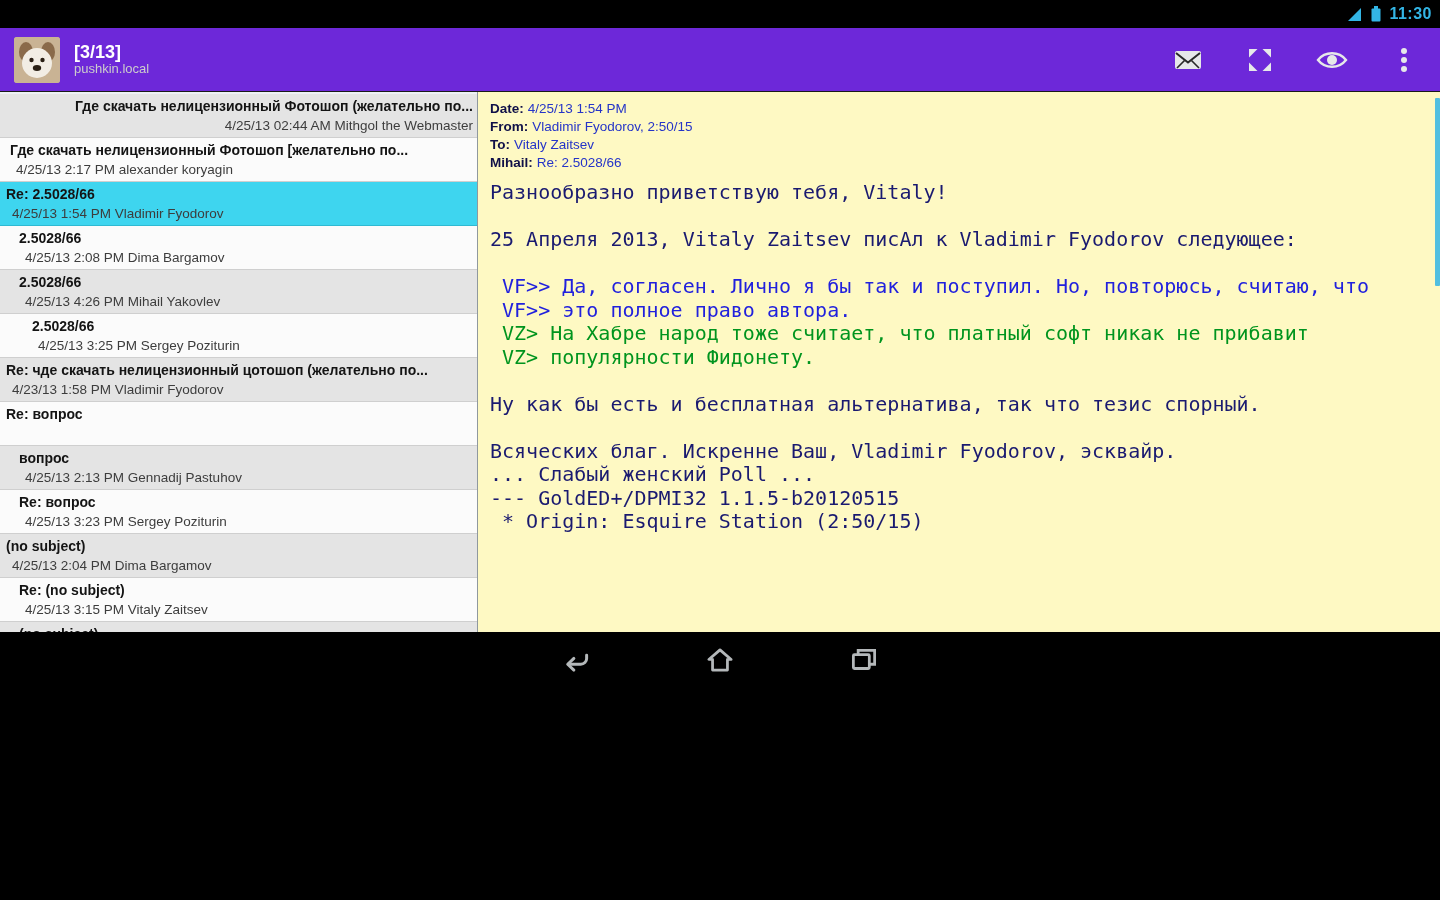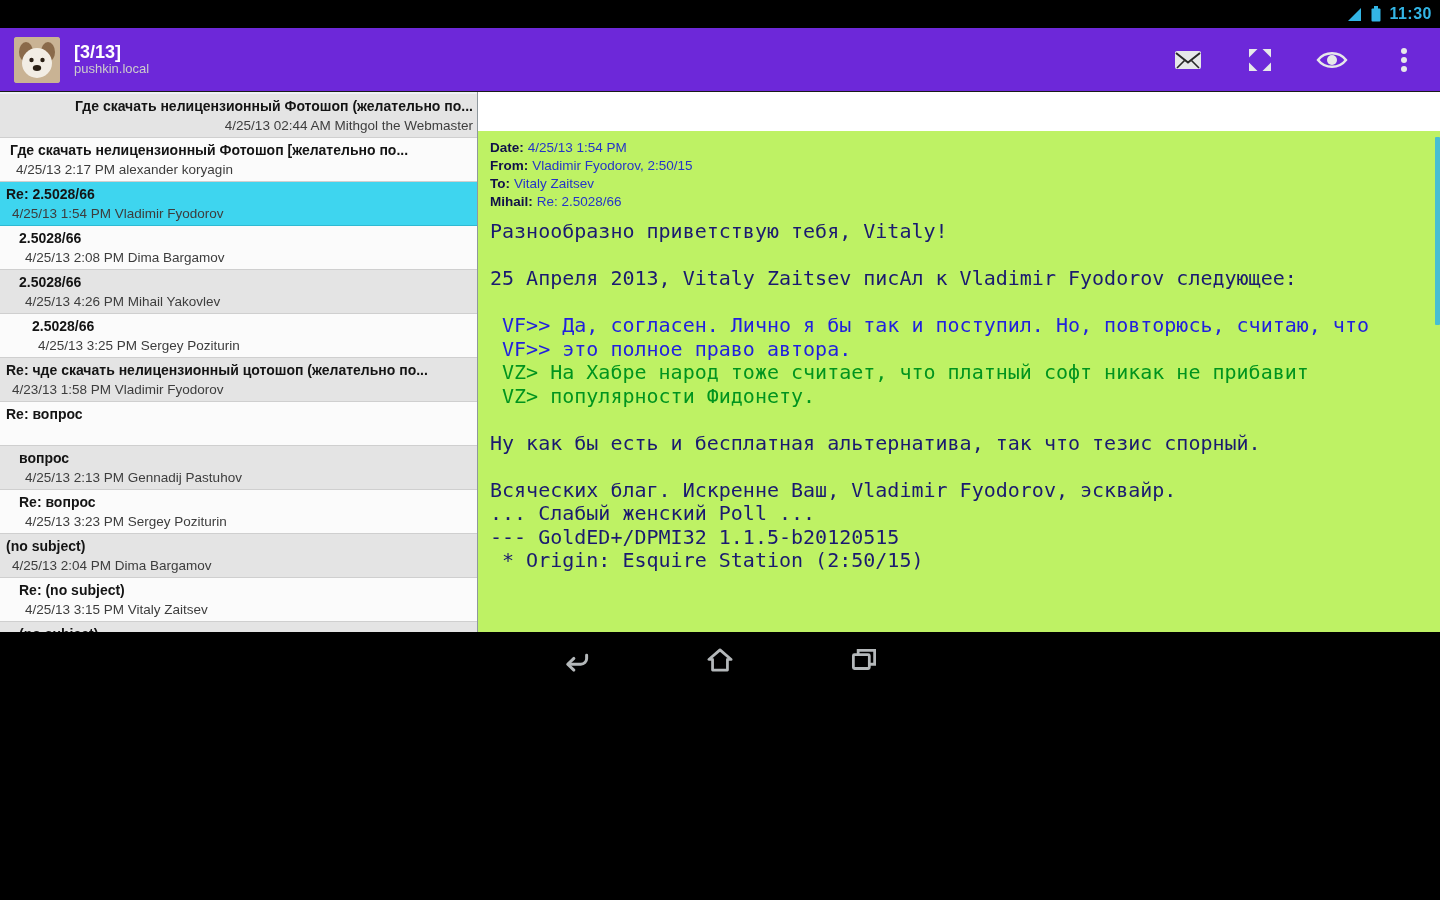--- a/index.html
+++ b/index.html
@@ -47,21 +47,21 @@
   .thread-subject {
     font-size:14px; font-weight:bold; color:#141414;
     white-space:nowrap; overflow:hidden; line-height:19px;
   }
   .thread-meta {
     font-size:13.5px; color:#3d3d3d; padding-left:6px;
     white-space:nowrap; overflow:hidden; line-height:19px;
   }
 
   
-  .right-panel { flex:1; background:#bef264; position:relative; padding:8px 10px 0 12px; overflow:hidden;margin-top:39px; }
+  .right-panel { flex:1; background:#fef9c3; position:relative; padding:8px 10px 0 12px; overflow:hidden; }
   .msg-header { margin-bottom:9px; }
   .header-line { font-size:13.5px; line-height:18px; white-space:nowrap; }
   .hl-label { font-weight:bold; color:var(--header-label,#101048); }
   .hl-value { color:var(--header-value,#2534c8); margin-left:4px; }
   .msg-body { font-family:"DejaVu Sans Mono", monospace; font-size:20px; line-height:23.5px; }
   .body-line { white-space:pre; color:var(--body-navy,#1a1a70); min-height:23.5px; }
   .body-line.quote1 { color:var(--quote-green,#00941e); }
   .body-line.quote2 { color:var(--quote-blue,#2121dd); }
   .v-scrollbar {
     position:absolute; right:0; top:6px; width:5px; height:188px;

